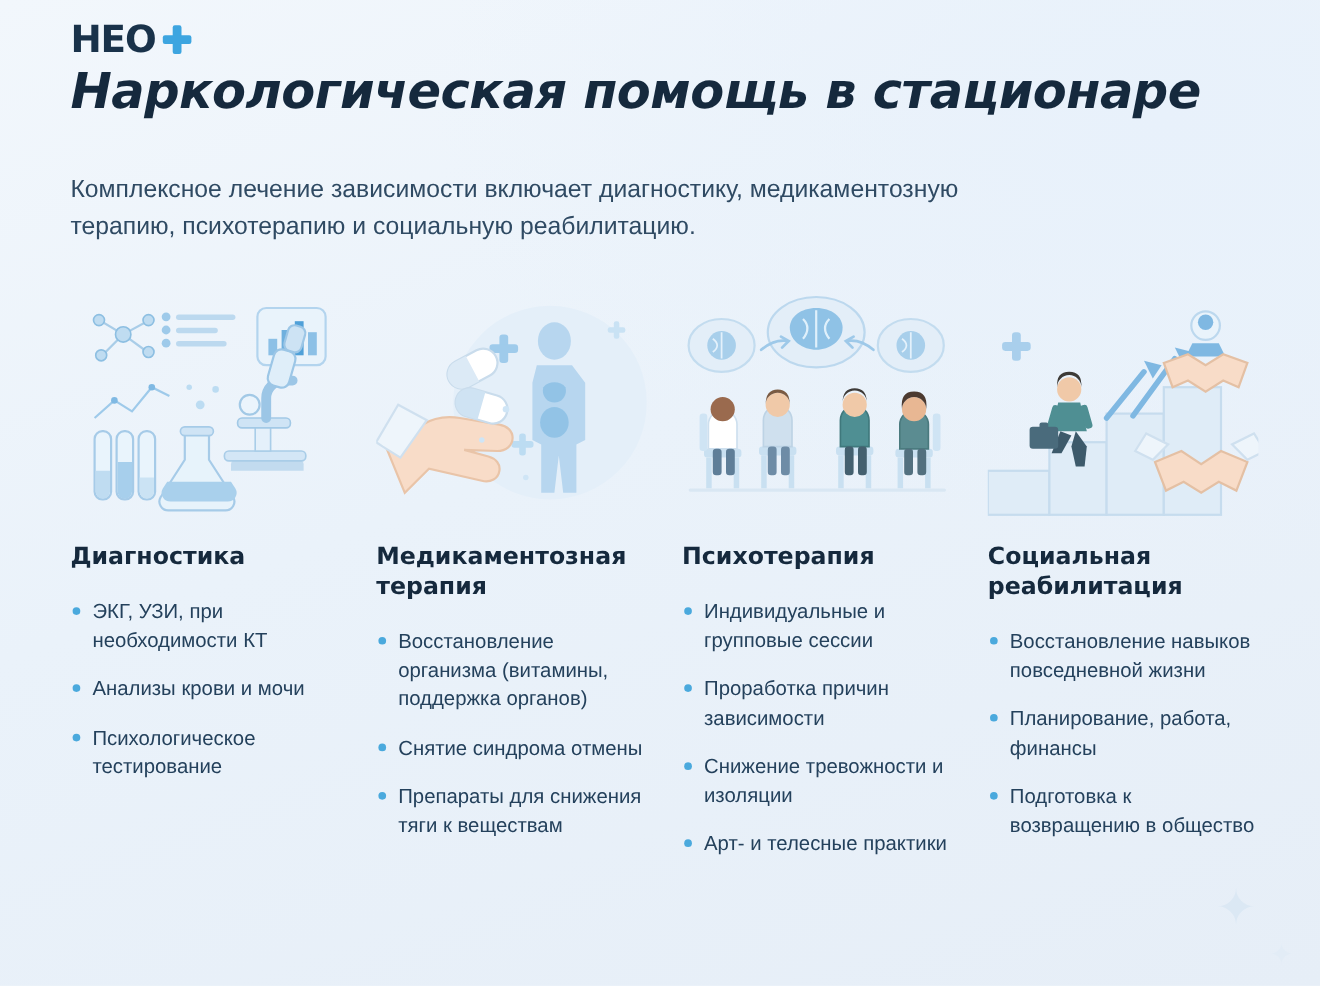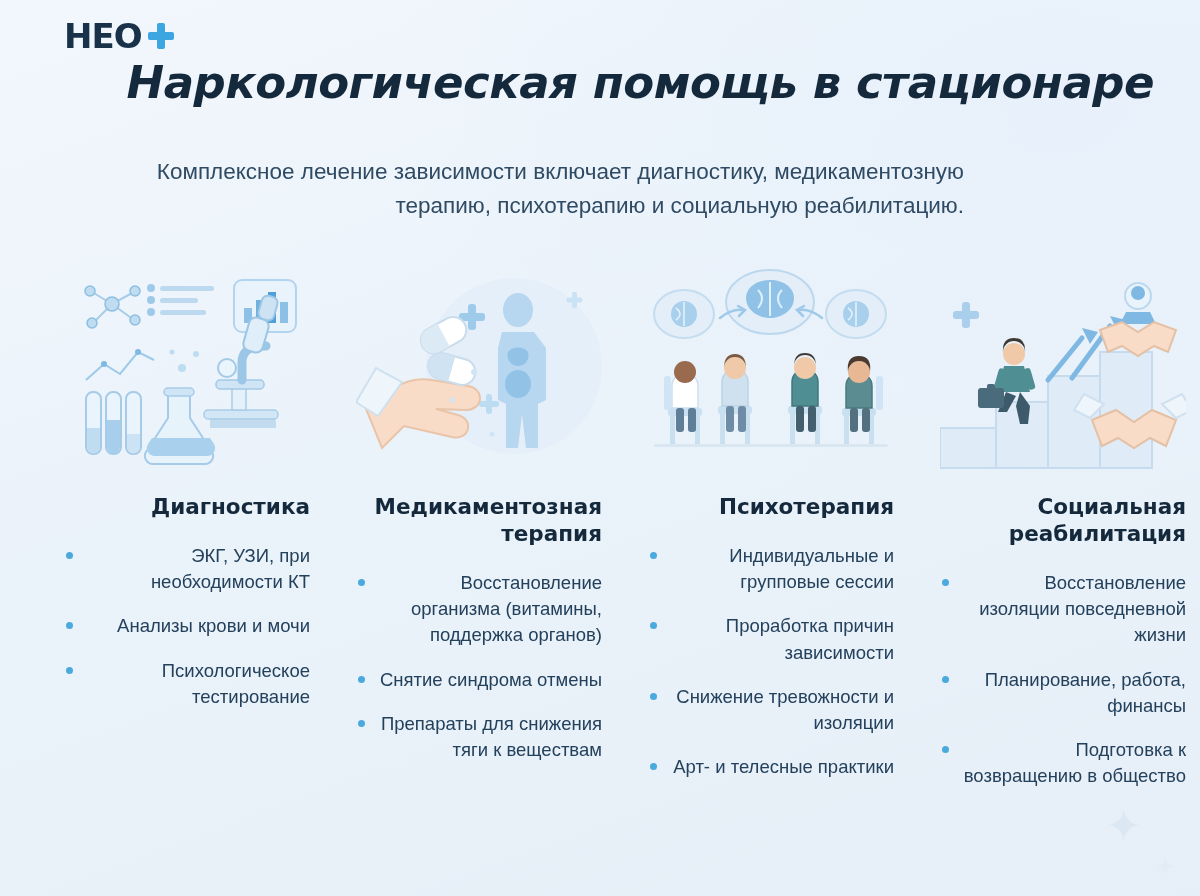--- a/index.html
+++ b/index.html
@@ -12,21 +12,20 @@
     overflow: hidden;
   }
   .page {
     position: relative;
     width: 1200px;
     height: 896px;
     background:
       radial-gradient(1100px 700px at 88% 12%, #e8f1fb 0%, rgba(232,241,251,0) 60%),
       linear-gradient(160deg, #f2f7fc 0%, #eaf2fa 45%, #e6eef7 100%);
     overflow: hidden;
-    text-align: right;
   }
   
   .sparkle {
     position: absolute;
     color: #dbe8f4;
     line-height: 1;
     user-select: none;
   }
   .sparkle.s1 { right: 58px; bottom: 48px; font-size: 44px; }
   .sparkle.s2 { right: 24px; bottom: 16px; font-size: 26px; color: #e2ecf6; }
@@ -88,21 +87,21 @@
     color: #2f4a63;
   }
 
   
   .columns {
     position: absolute;
     left: 48px;
     top: 268px;
     width: 1112px;
     display: flex;
-    gap: 14px;
+    gap: 0;
   }
   .col { width: 278px; padding: 0 16px; }
   .art {
     height: 208px;
     position: relative;
     margin-bottom: 18px;
   }
   .art svg { display: block; }
   h2.col-title {
     margin: 0 0 22px 0;
@@ -434,21 +433,21 @@
 
           <g>
             <path d="M152 152 l24 -10 l18 12 l18 -12 l24 10 l-10 26 l-16 -8 l-16 10 l-16 -10 l-16 8z" fill="#f8dcc8" stroke="#e4c0a4" stroke-width="2"></path>
             <path d="M150 150 l-16 -8 l10 -16 l20 10z" fill="#eef5fb" stroke="#cfe0ef" stroke-width="2"></path>
             <path d="M236 150 l16 -8 l-10 -16 l-20 10z" fill="#eef5fb" stroke="#cfe0ef" stroke-width="2"></path>
           </g>
         </svg>
       </div>
       <h2 class="col-title">Социальная реабилитация</h2>
       <ul class="bullets">
-        <li>Восстановление изоляции повседневной жизни</li>
+        <li>Восстановление навыков повседневной жизни</li>
         <li>Планирование, работа, финансы</li>
         <li>Подготовка к возвращению в общество</li>
       </ul>
     </div>
 
   </div>
 
   <span class="sparkle s1">✦</span>
   <span class="sparkle s2">✦</span>
 </div>

